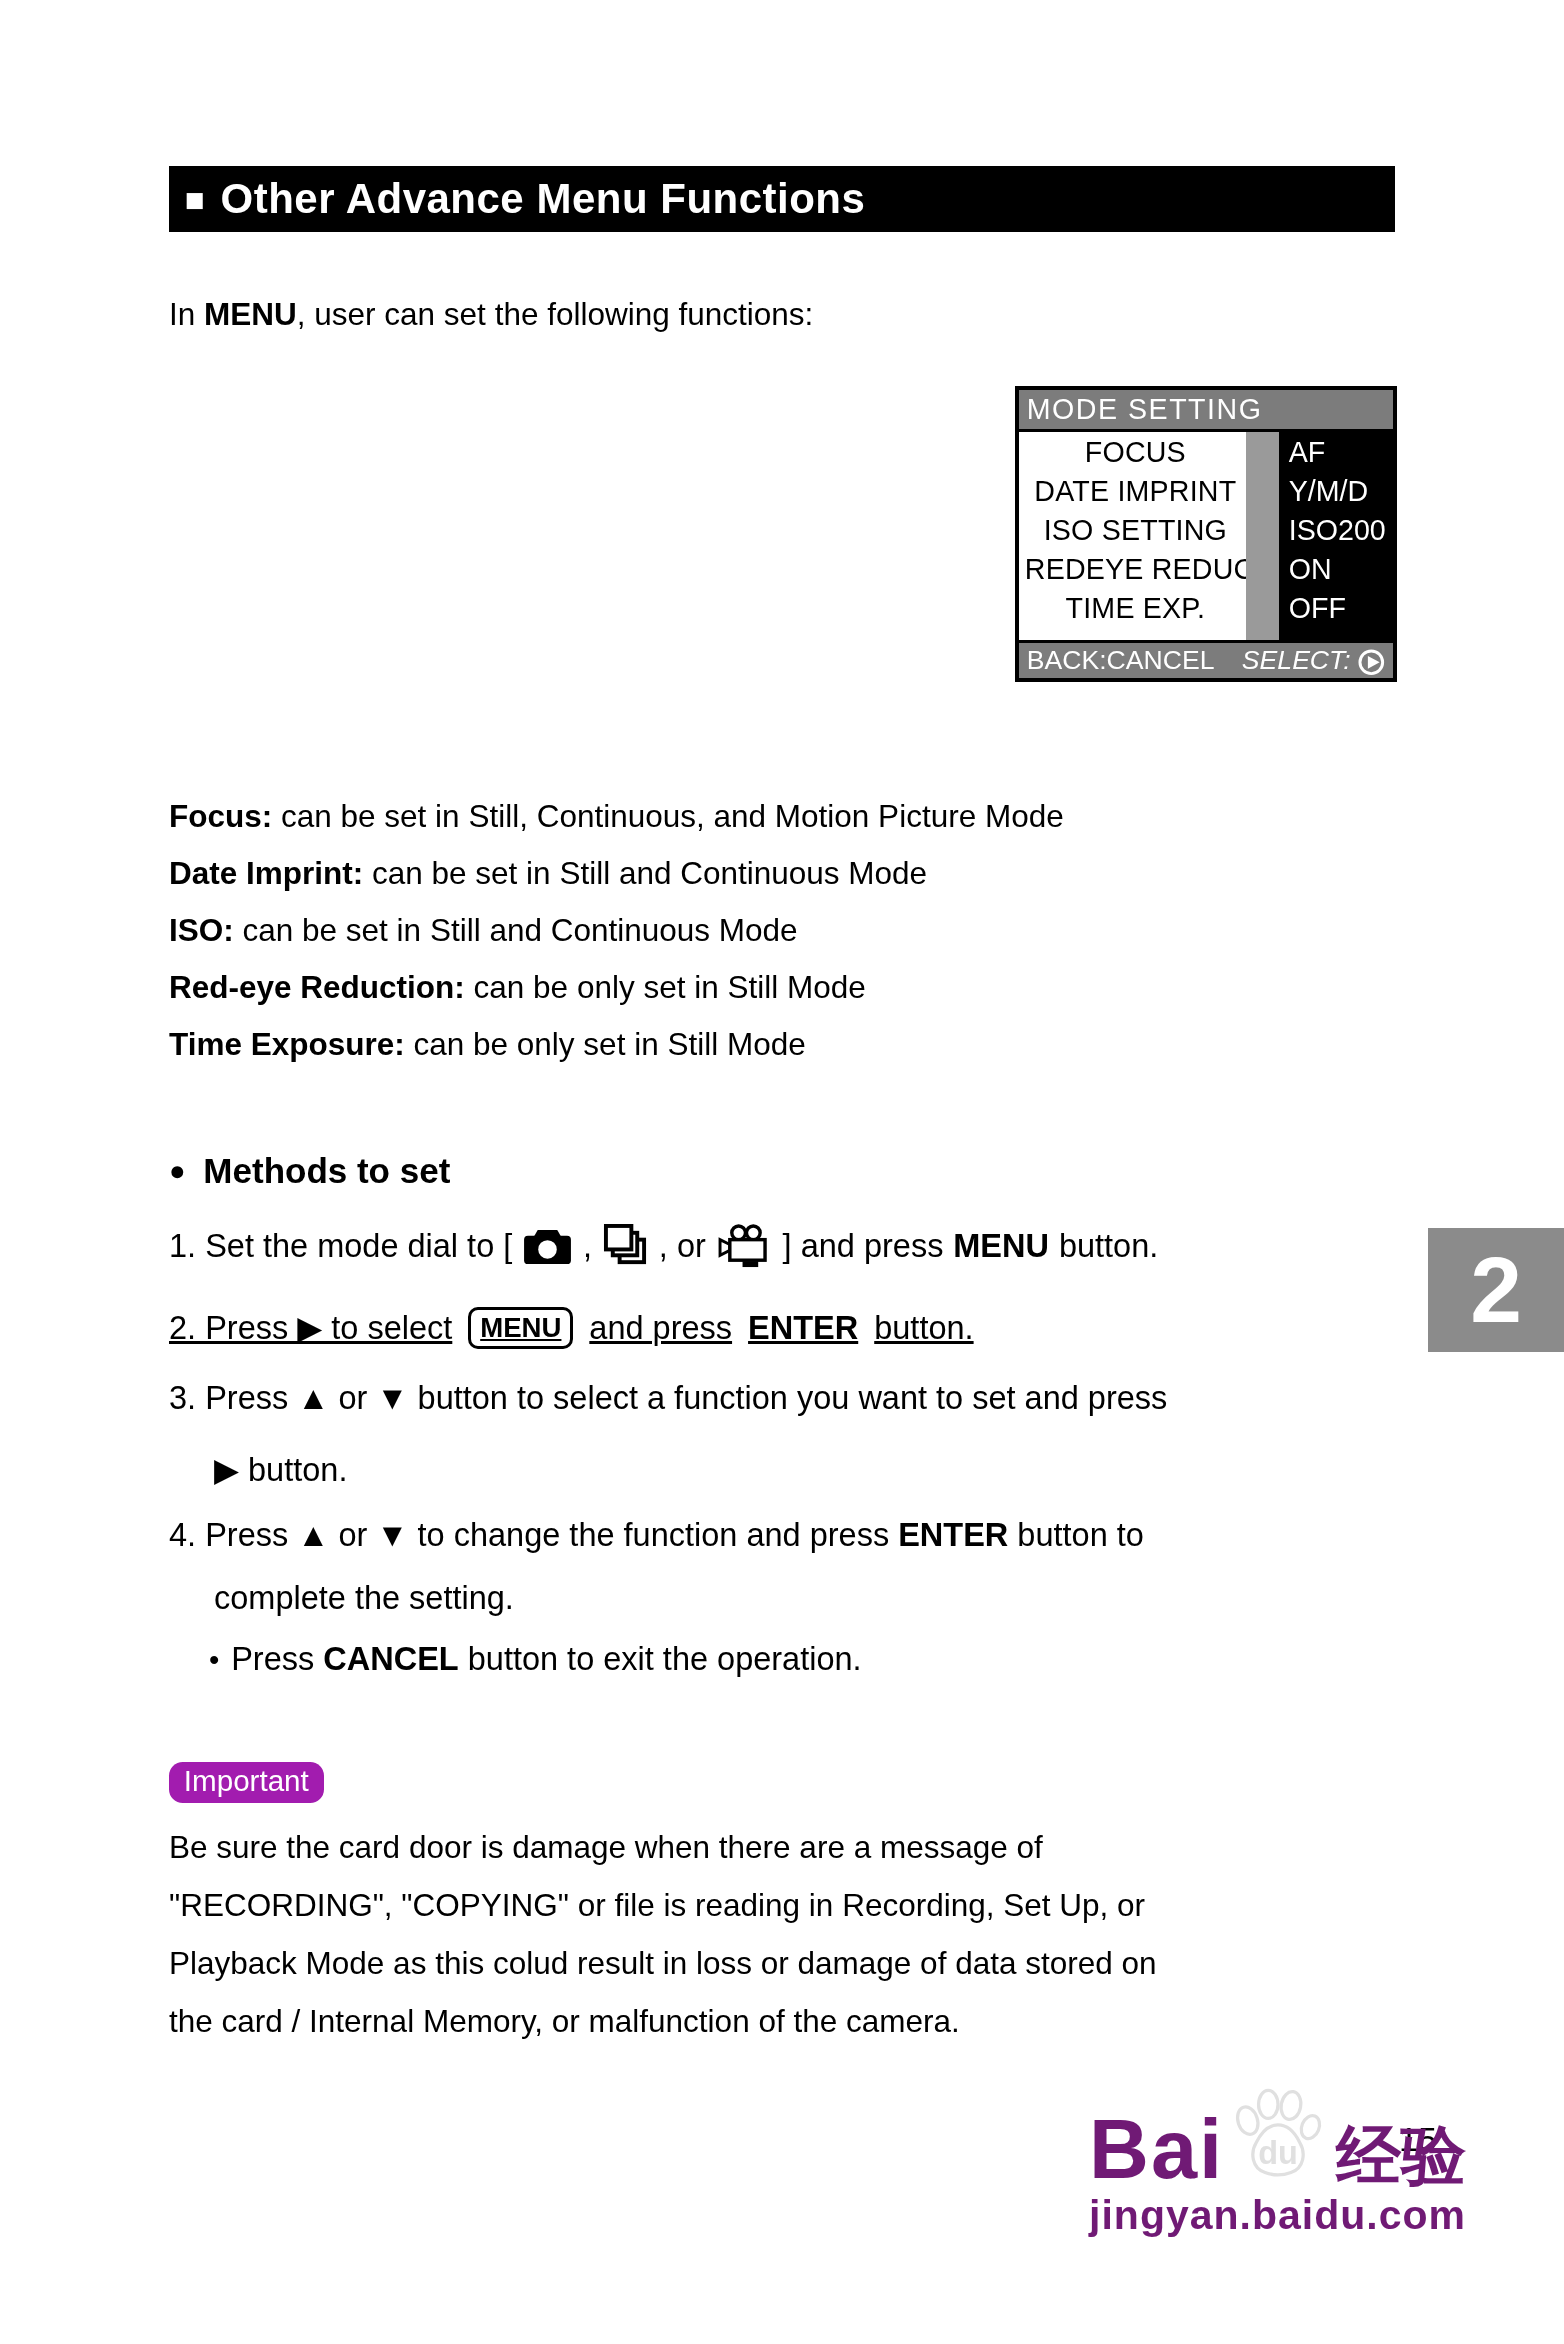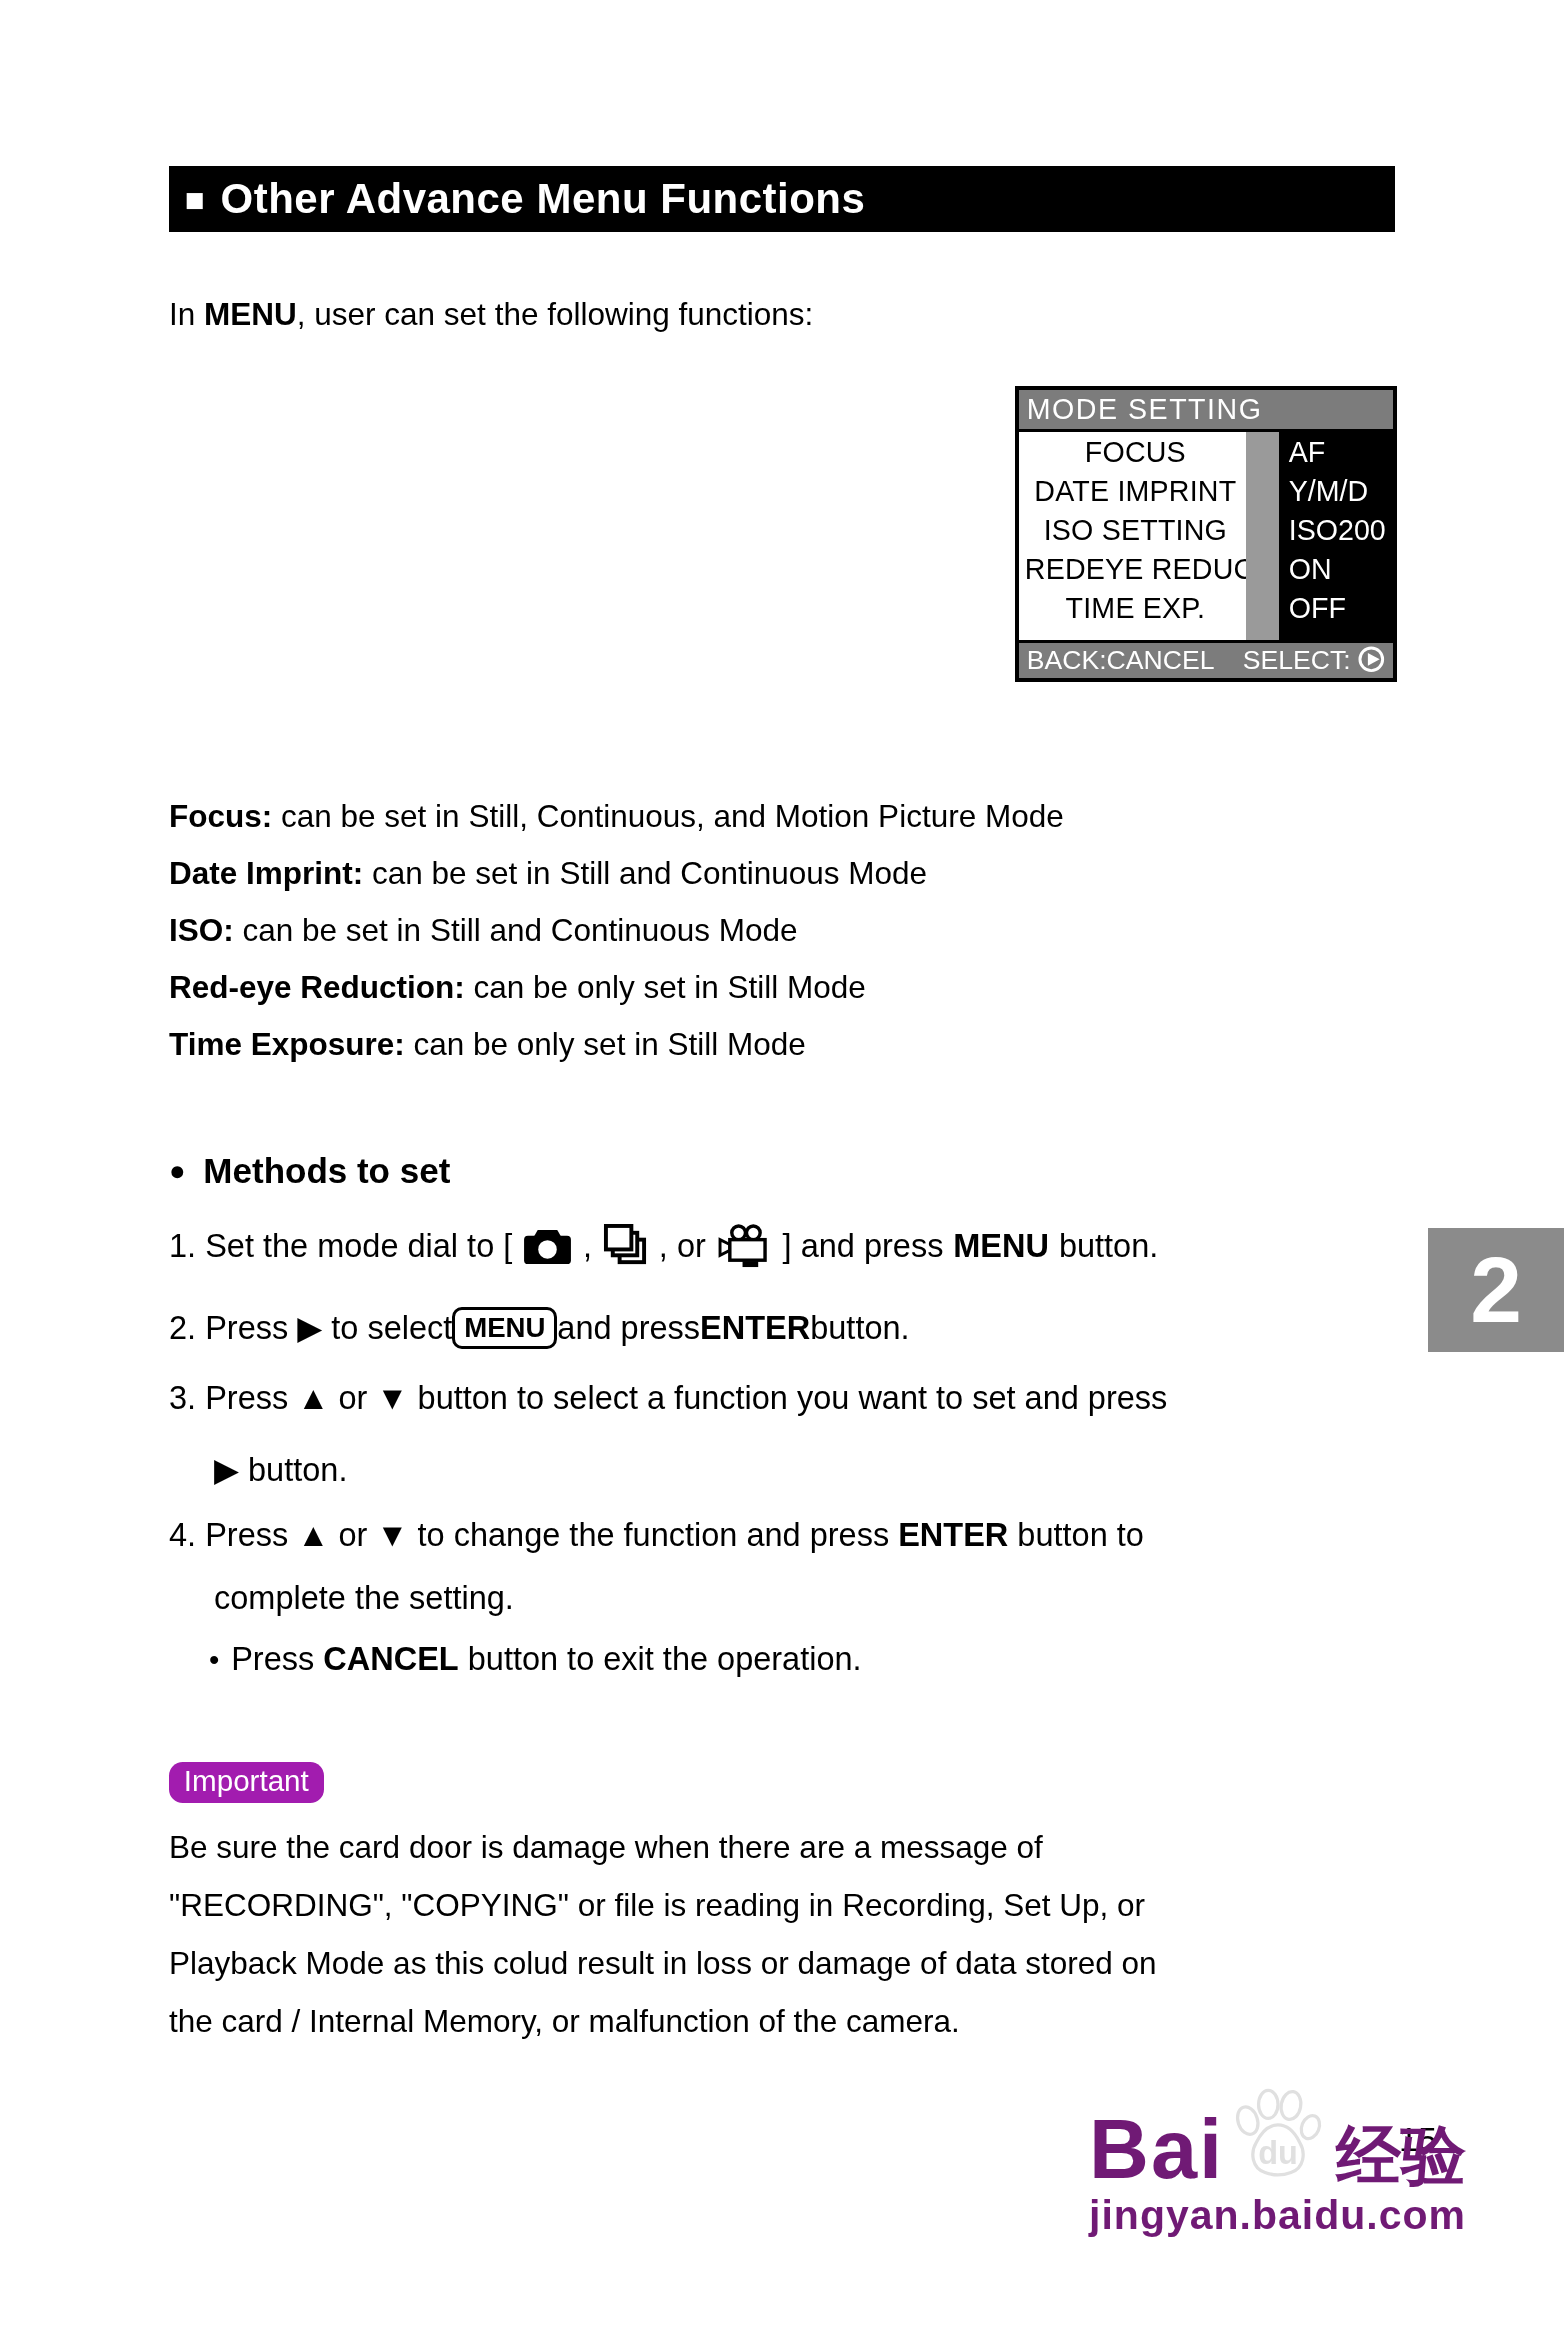--- a/index.html
+++ b/index.html
@@ -25,31 +25,31 @@
   .lcd-title{flex:0 0 39px;background:#7c7c7c;color:#fff;font-size:28.6px;line-height:39px;
     padding-left:7.9px;letter-spacing:1.5px;white-space:nowrap;}
   .lcd-body{flex:1;display:flex;min-height:0;}
   .lcd-left{width:227px;background:#fff;color:#000;font-size:28.6px;line-height:39px;
     padding:1px 0 0 5.9px;box-sizing:border-box;letter-spacing:0.2px;white-space:nowrap;text-align:center;}
   .lcd-scroll{width:33px;background:#9a9a9a;}
   .lcd-right{flex:1;background:#000;color:#fff;font-size:28.6px;line-height:39px;
     padding:1px 0 0 9.9px;white-space:nowrap;}
   .lcd-footer{flex:0 0 35px;background:#7c7c7c;color:#fff;font-size:26.6px;display:flex;
     align-items:center;justify-content:space-between;padding:0 7.9px;white-space:nowrap;}
-  .lcd-select{display:flex;align-items:flex-start;gap:5.9px;}
+  .lcd-select{display:flex;align-items:flex-end;gap:5.9px;font-style:italic;}
   
   .functions{position:absolute;left:169px;top:788px;font-size:31.5px;line-height:57px;white-space:nowrap;}
   
   .methods-heading{position:absolute;left:169px;top:1151px;font-size:35px;font-weight:bold;
     display:flex;align-items:center;gap:17.7px;white-space:nowrap;}
   .methods-heading .dot{font-size:27.6px;}
   .step{position:absolute;font-size:32.5px;white-space:nowrap;}
   .flexline{display:flex;align-items:center;gap:9.9px;}
   .step1{left:169px;top:1224px;}
-  .step2{left:169px;top:1307px;gap:0;}
+  .step2{left:169px;top:1307px;gap:16px;text-decoration:underline;}
   .menu-badge{border:3px solid #000;border-radius:9.9px;padding:1px 8.9px 2px 8.9px;
     font-weight:bold;font-size:27.6px;line-height:1.2;}
   .step3l1{left:169px;top:1380px;}
   .step3l2{left:214px;top:1451px;}
   .step4l1{left:169px;top:1517px;}
   .step4l2{left:214px;top:1580px;}
   .cancel-note{left:209px;top:1641px;}
   .cancel-note .dot{font-size:29.6px;margin-right:11.8px;}
   
   .important-badge{position:absolute;left:169px;top:1762px;background:#a21caf;color:#fff;

